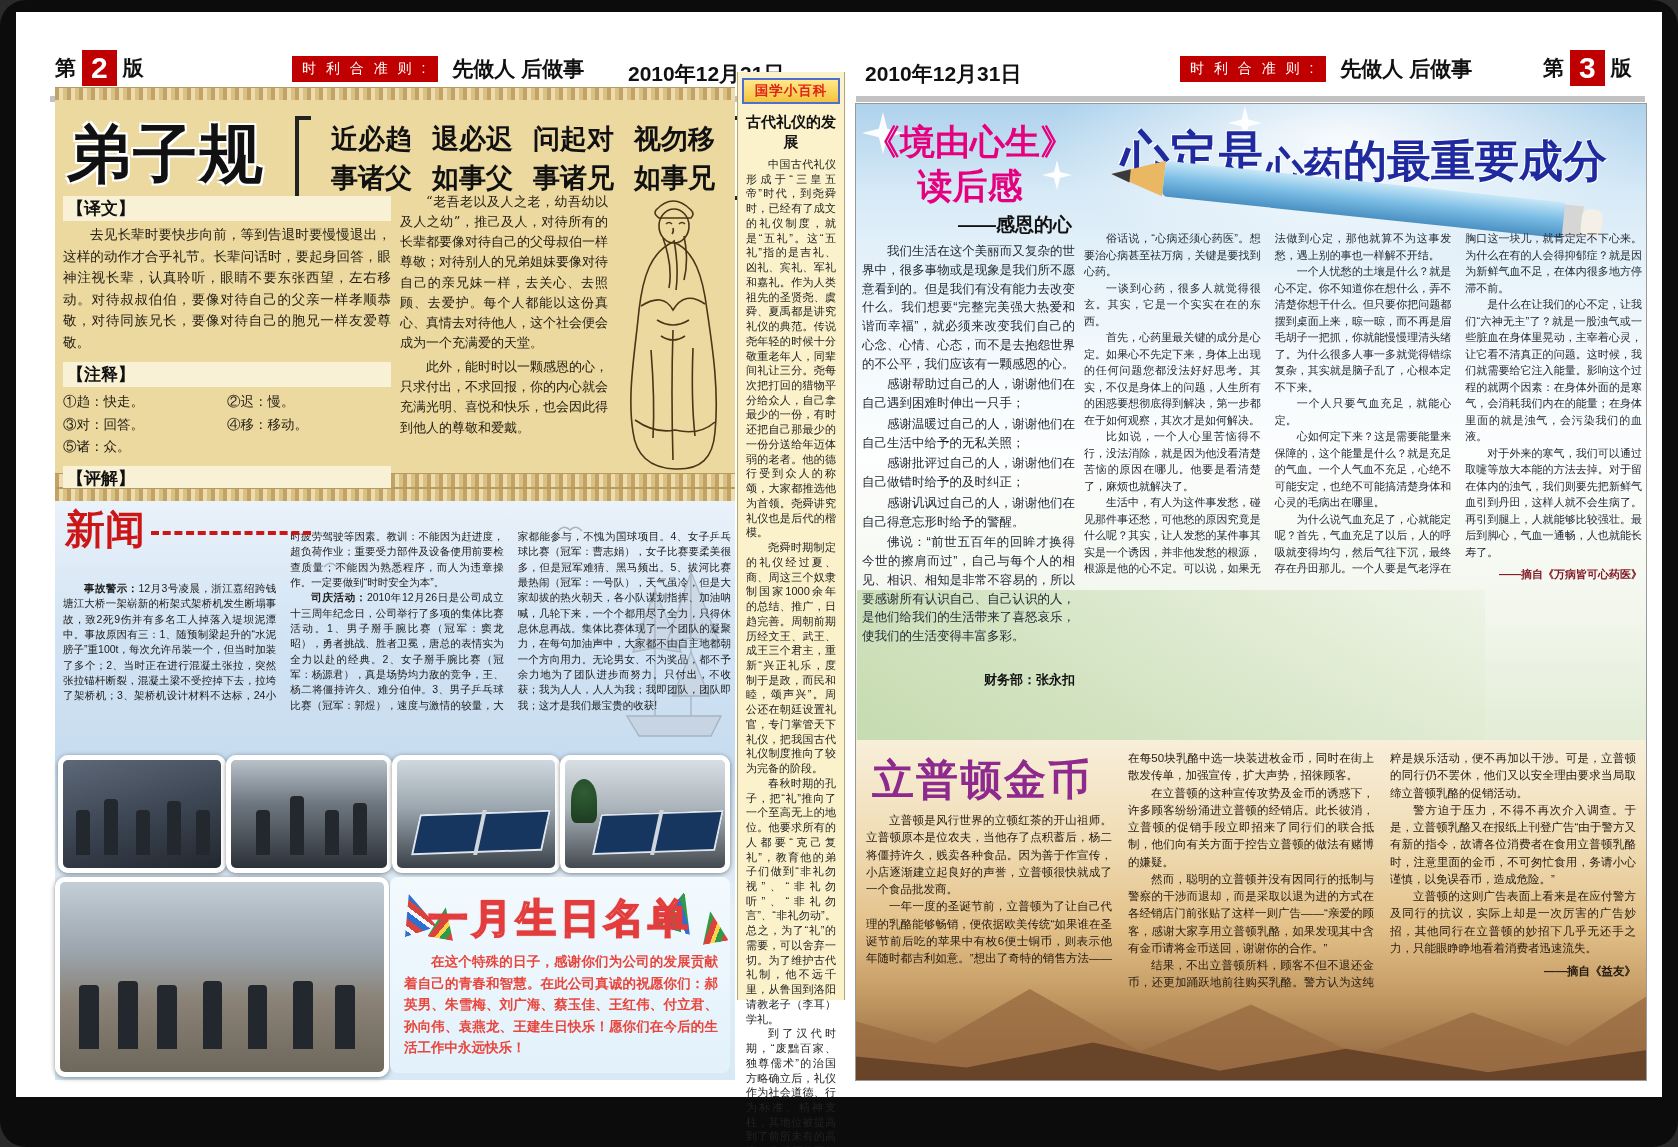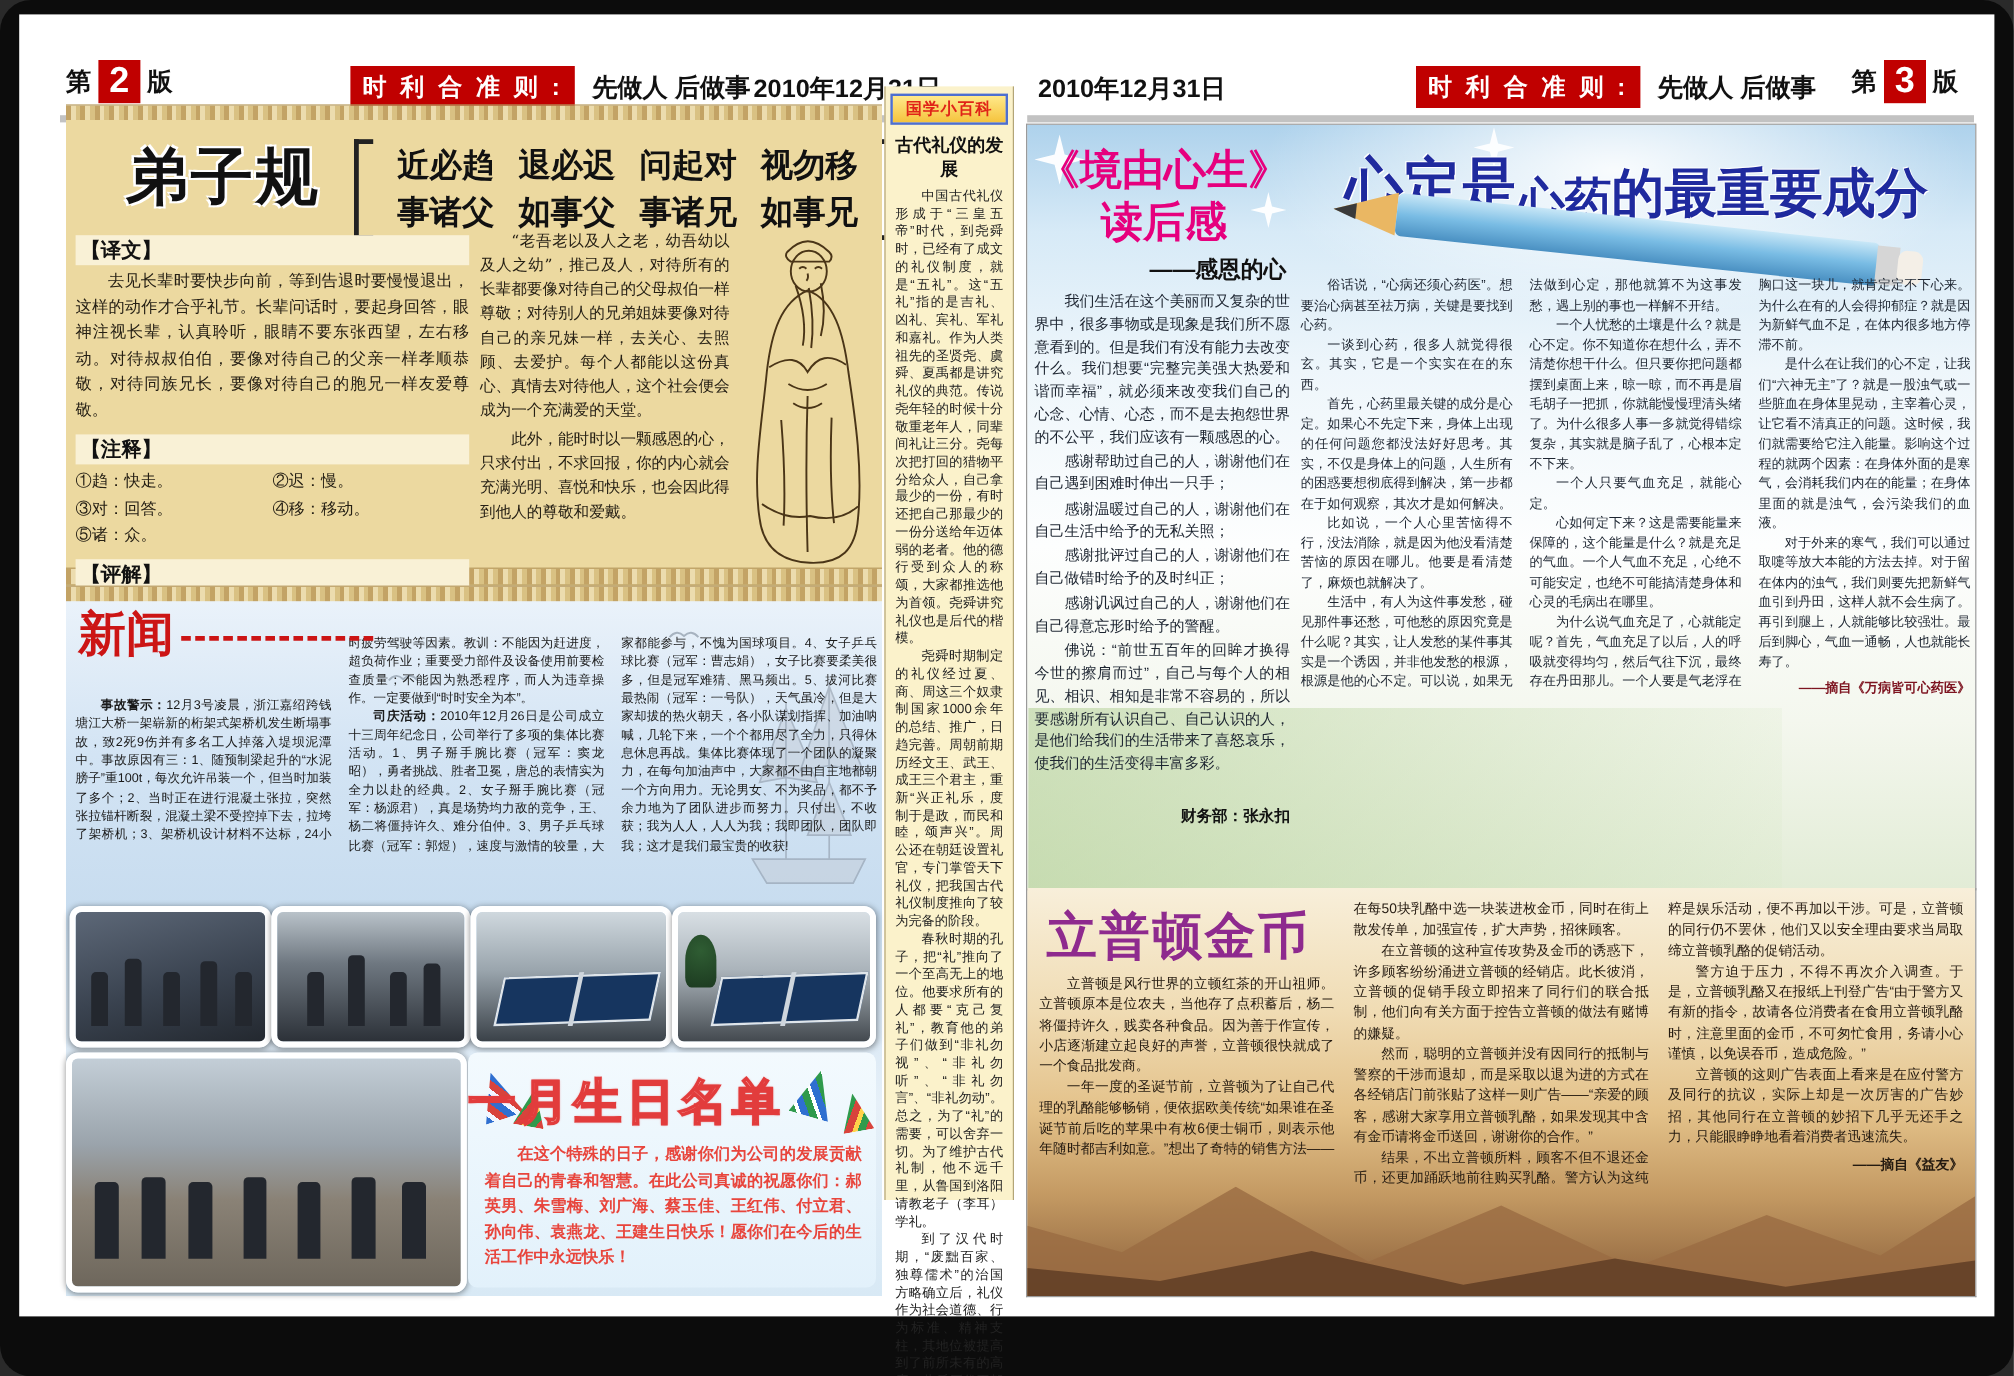--- a/index.html
+++ b/index.html
@@ -5,33 +5,33 @@
   html,body{margin:0;padding:0;background:#2a2a2a;}
   #stage{position:relative;width:1678px;height:1147px;background:#0c0c0c;border-radius:26px;overflow:hidden;
          font-family:"Liberation Sans","DejaVu Sans",sans-serif;}
   .paper{position:absolute;left:16px;top:12px;right:16px;bottom:50px;background:#ffffff;}
   .abs{position:absolute;}
   
   .hdr{display:flex;align-items:center;gap:6px;}
   .hdr-t{font-size:21px;font-weight:bold;color:#111;}
   .pagebox{display:inline-block;background:#c00000;color:#fff;font-size:30px;font-weight:900;
            padding:1px 9px;line-height:34px;}
-  .motto-box{display:inline-block;background:#c00000;color:#fff;font-weight:bold;font-size:20px;
+  .motto-box{display:inline-block;background:#c00000;color:#fff;font-weight:normal;font-size:14px;
              padding:4px 10px;letter-spacing:3px;}
   .motto-text{font-size:21px;font-weight:900;color:#111;margin-left:8px;}
   .date{font-size:21px;font-weight:900;color:#111;}
   .rule{height:6px;background:#c2c2c2;}
   
   .lace{height:13px;border-top:1px solid #b79a5e;border-bottom:1px solid #b79a5e;
         background:repeating-linear-gradient(90deg,#c3a365 0 4px,#ecdcae 4px 8px,#d9c183 8px 12px);}
   
   .dzg{background:#ecd9a0;}
-  .dzg-title{font-size:52px;font-weight:900;color:#111;letter-spacing:2px;line-height:1;
+  .dzg-title{font-size:64px;font-weight:900;color:#111;letter-spacing:2px;line-height:1;
              text-shadow:2px 2px 0 #fff,-2px -2px 0 #fff,2px -2px 0 #fff,-2px 2px 0 #fff;
-             font-family:"DejaVu Serif",serif;margin-left:38px;}
+             font-family:"DejaVu Serif",serif;}
   .verse-wrap{display:flex;align-items:center;gap:20px;}
   .vbracket{width:12px;height:76px;border:4px solid #222;}
   .vbracket.open{border-right:none;}
   .vbracket.close{border-left:none;}
   .verse{font-family:"DejaVu Serif",serif;font-size:27px;font-weight:900;color:#111;line-height:1.45;white-space:nowrap;}
   .dzg-label{display:block;font-size:17px;font-weight:900;color:#111;background:#f9f1d6;padding:1px 4px;margin:8px 0 3px 0;}
   .dzg-text{font-family:"DejaVu Serif",serif;font-size:13.5px;line-height:1.6;color:#262015;text-align:justify;text-indent:2em;margin:0;}
   .notes{display:grid;grid-template-columns:1fr 1fr;font-family:"DejaVu Serif",serif;font-size:13.5px;color:#262015;line-height:1.7;}
   .dzg-right p{font-family:"DejaVu Serif",serif;font-size:13px;line-height:1.55;color:#262015;text-align:justify;text-indent:2em;margin:0 0 4px 0;}
   
@@ -239,21 +239,21 @@
           <div style="left:58%;height:34%;width:6%;"></div>
           <div style="left:72%;height:36%;width:6%;"></div>
           <div style="left:85%;height:34%;width:6%;"></div>
       </div>
     </div>
     <div class="abs bday" style="left:335px;top:376px;width:340px;height:196px;">
       <div class="hat h1" style="left:8px;top:16px;transform:rotate(-18deg);"></div>
       <div class="hat h2" style="left:40px;top:30px;transform:rotate(10deg);width:26px;height:32px;"></div>
       <div class="hat h3" style="right:34px;top:14px;transform:rotate(16deg);"></div>
       <div class="hat h2" style="right:4px;top:34px;transform:rotate(-10deg);width:26px;height:32px;"></div>
-      <div class="abs bday-title" style="left:0;right:0;top:14px;">一月生日名单</div>
+      <div class="abs bday-title" style="left:0;right:0;top:14px;text-align:center;">一月生日名单</div>
       <p class="abs bday-text" style="left:14px;right:12px;top:74px;">在这个特殊的日子，感谢你们为公司的发展贡献着自己的青春和智慧。在此公司真诚的祝愿你们：郝英男、朱雪梅、刘广海、蔡玉佳、王红伟、付立君、孙向伟、袁燕龙、王建生日快乐！愿你们在今后的生活工作中永远快乐！</p>
     </div>
   </div>
 
   <div class="abs midcol" style="left:737px;top:72px;width:106px;height:928px;">
     <div class="badge" style="margin:6px 4px 0 4px;">国学小百科</div>
     <div class="mid-title">古代礼仪的发展</div>
     <div class="mid-text">
       <p>中国古代礼仪形成于“三皇五帝”时代，到尧舜时，已经有了成文的礼仪制度，就是“五礼”。这“五礼”指的是吉礼、凶礼、宾礼、军礼和嘉礼。作为人类祖先的圣贤尧、虞舜、夏禹都是讲究礼仪的典范。传说尧年轻的时候十分敬重老年人，同辈间礼让三分。尧每次把打回的猎物平分给众人，自己拿最少的一份，有时还把自己那最少的一份分送给年迈体弱的老者。他的德行受到众人的称颂，大家都推选他为首领。尧舜讲究礼仪也是后代的楷模。</p>
       <p>尧舜时期制定的礼仪经过夏、商、周这三个奴隶制国家1000余年的总结、推广，日趋完善。周朝前期历经文王、武王、成王三个君主，重新“兴正礼乐，度制于是政，而民和睦，颂声兴”。周公还在朝廷设置礼官，专门掌管天下礼仪，把我国古代礼仪制度推向了较为完备的阶段。</p>

